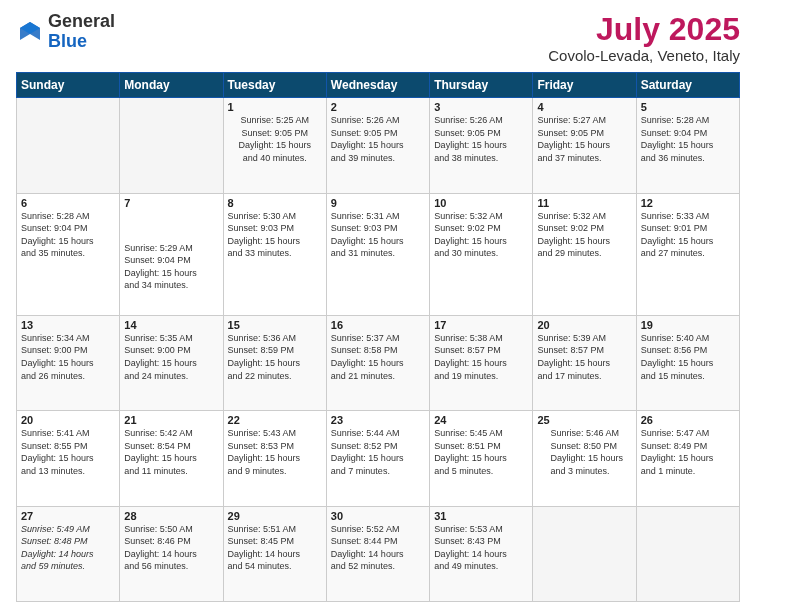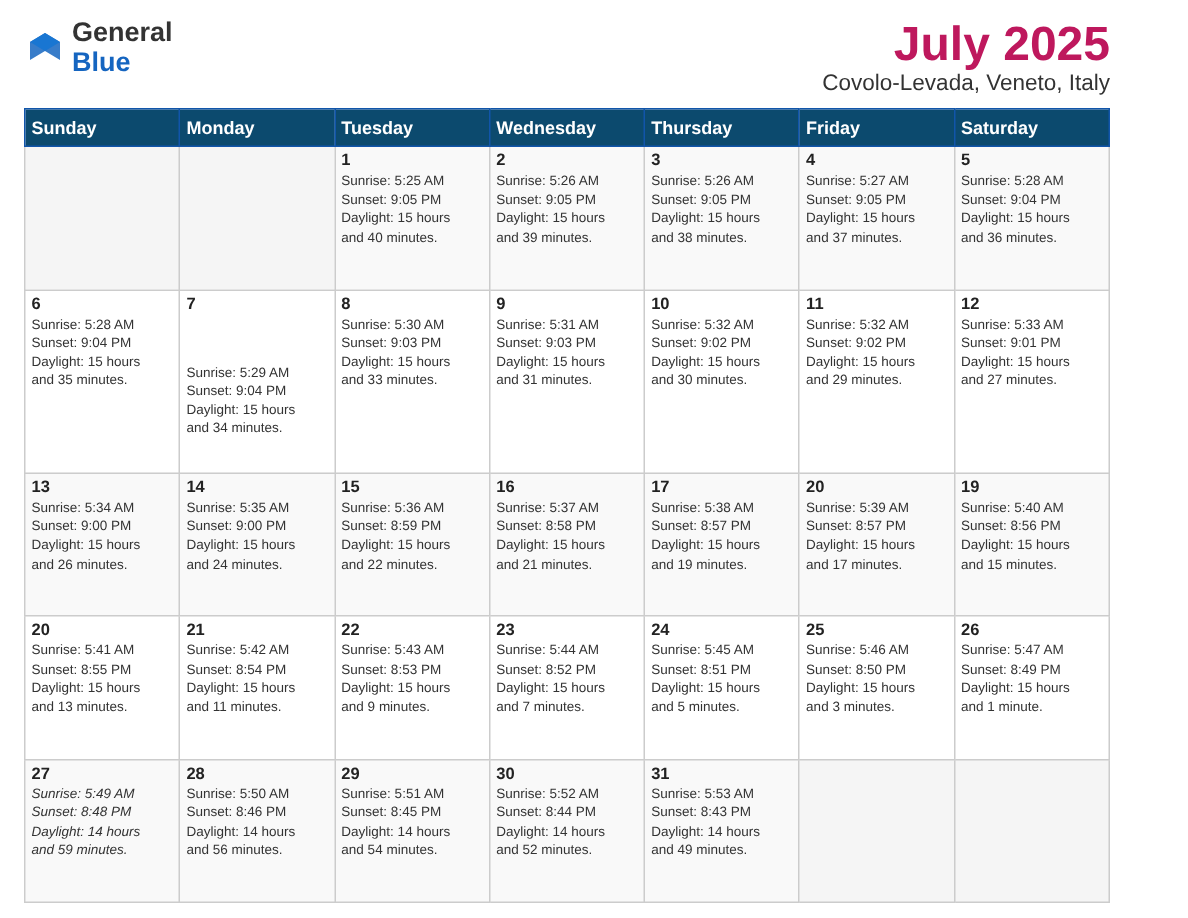--- a/index.html
+++ b/index.html
@@ -132,21 +132,21 @@
         <th>Friday</th>
         <th>Saturday</th>
       </tr>
     </thead>
     <tbody id="calendar-body">
     <tr>
           <td class="empty-cell"></td>
           <td class="empty-cell"></td>
           <td>
             <span class="day-num">1</span>
-            <div class="day-info" style="white-space: pre-line;">Sunrise: 5:25 AM
+            <div class="day-info" style="white-space: pre-line; text-align: center;">Sunrise: 5:25 AM
 Sunset: 9:05 PM
 Daylight: 15 hours
 and 40 minutes.</div>
           </td>
           <td>
             <span class="day-num">2</span>
             <div class="day-info" style="white-space: pre-line;">Sunrise: 5:26 AM
 Sunset: 9:05 PM
 Daylight: 15 hours
 and 39 minutes.</div>
@@ -306,21 +306,21 @@
           </td>
           <td>
             <span class="day-num">24</span>
             <div class="day-info" style="white-space: pre-line;">Sunrise: 5:45 AM
 Sunset: 8:51 PM
 Daylight: 15 hours
 and 5 minutes.</div>
           </td>
           <td>
             <span class="day-num">25</span>
-            <div class="day-info" style="white-space: pre-line;">Sunrise: 5:46 AM
+            <div class="day-info" style="white-space: pre-line; margin-left: 13px;">Sunrise: 5:46 AM
 Sunset: 8:50 PM
 Daylight: 15 hours
 and 3 minutes.</div>
           </td>
           <td>
             <span class="day-num">26</span>
             <div class="day-info" style="white-space: pre-line;">Sunrise: 5:47 AM
 Sunset: 8:49 PM
 Daylight: 15 hours
 and 1 minute.</div>

